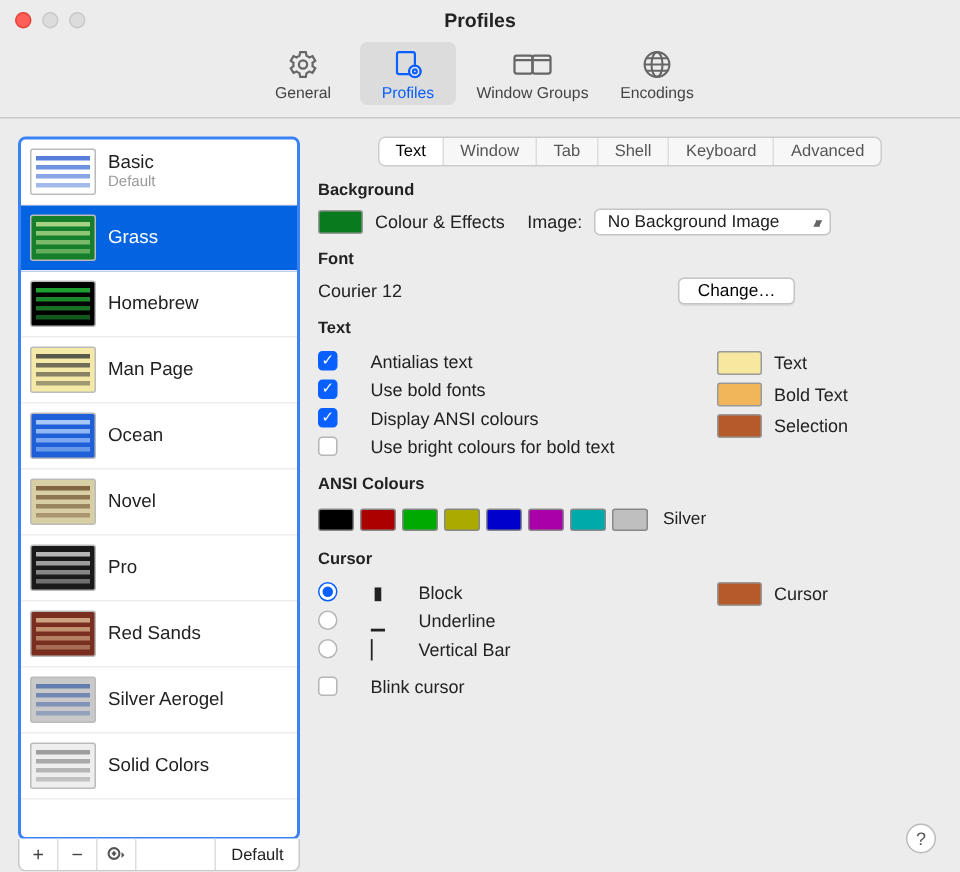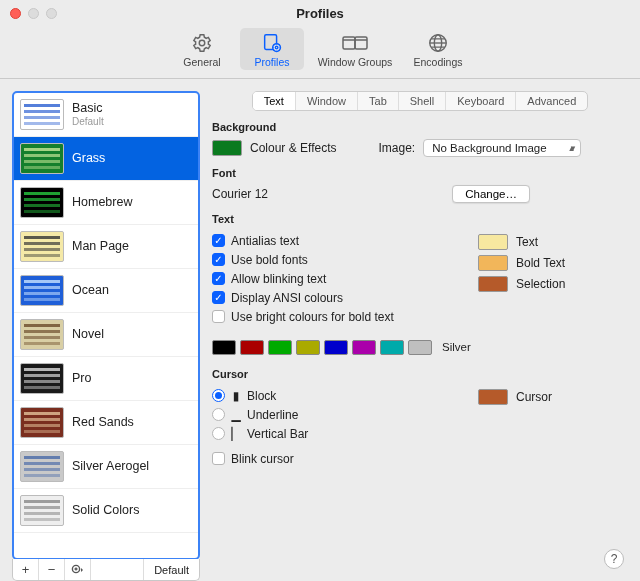--- a/index.html
+++ b/index.html
@@ -49,21 +49,21 @@
 
 .section { margin-bottom: 10px; }
 .section h4 { font-size: 11px; font-weight: 700; margin-bottom: 6px; }
 
 .row { display: flex; align-items: center; gap: 8px; }
 .swatch { width: 30px; height: 16px; border: 1px solid #999; border-radius: 2px; }
 .btn { background: #fff; border: 1px solid #c4c4c4; border-radius: 4px; padding: 2px 12px; font-size: 11.5px; box-shadow: 0 0.5px 1px rgba(0,0,0,.08); }
 .select { background: #fff; border: 1px solid #c4c4c4; border-radius: 4px; padding: 2px 8px; font-size: 11.5px; min-width: 158px; display:flex; justify-content:space-between; align-items:center; }
 .chev { font-size: 9px; color:#666; letter-spacing:-3px; }
 
-.chk { display: flex; align-items: center; gap: 6px; height: 19px; }
+.chk { display: flex; align-items: center; gap: 22px; height: 19px; }
 .chkbox { width: 13px; height: 13px; border: 1px solid #b5b5b5; border-radius: 3px; background:#fff; display:flex; align-items:center; justify-content:center; }
 .chkbox.on { background: #0a60ff; border-color:#0a60ff; }
 .chkbox.on::after { content:"✓"; color:#fff; font-size:10px; line-height:1; }
 .rad { width:13px; height:13px; border:1px solid #b5b5b5; border-radius:50%; background:#fff; display:flex; align-items:center; justify-content:center; }
 .rad.on { border-color:#0a60ff; }
 .rad.on::after { content:""; width:7px; height:7px; background:#0a60ff; border-radius:50%; }
 
 .twocol { display:flex; gap:30px; }
 .leftcol { flex:1; }
 .rightcol { width:150px; }
@@ -273,21 +273,21 @@
         <div class="seg">Shell</div>
         <div class="seg">Keyboard</div>
         <div class="seg">Advanced</div>
       </div>
 
     <div class="section">
       <h4>Background</h4>
       <div class="row">
         <div class="swatch" id="bg-swatch" style="background: rgb(10, 122, 31);"></div>
         <span style="flex-shrink:0;">Colour &amp; Effects</span>
-        <span style="margin-left:34px">Image:</span>
+        <span style="margin-left:7px">Image:</span>
         <div class="select">
           <span>No Background Image</span>
           <span class="chev">▴▾</span>
         </div>
       </div>
     </div>
 
     <div class="section">
       <h4>Font</h4>
       <div class="row">
@@ -304,24 +304,20 @@
             <div class="chk">
               <div class="chkbox on"></div>
               <span>Antialias text</span>
             </div>
             <div class="chk">
               <div class="chkbox on"></div>
               <span>Use bold fonts</span>
             </div>
             <div class="chk">
               <div class="chkbox on"></div>
-              <span>Allow blinking text</span>
-            </div>
-            <div class="chk">
-              <div class="chkbox on"></div>
               <span>Display ANSI colours</span>
             </div>
             <div class="chk">
               <div class="chkbox"></div>
               <span>Use bright colours for bold text</span>
             </div>
           </div>
         <div class="rightcol" id="text-swatches">
             <div class="swrow">
               <div class="swatch" style="background: rgb(247, 232, 160);"></div>
@@ -333,20 +329,21 @@
             </div>
             <div class="swrow">
               <div class="swatch" style="background: rgb(181, 90, 42);"></div>
               <span>Selection</span>
             </div>
           </div>
       </div>
     </div>
 
     <div class="section">
+      <h4>ANSI Colours</h4>
       <div id="ansi-normal" class="ansi-row">
           <div class="ansi-sw" style="background: rgb(0, 0, 0);"></div>
           <div class="ansi-sw" style="background: rgb(170, 0, 0);"></div>
           <div class="ansi-sw" style="background: rgb(0, 170, 0);"></div>
           <div class="ansi-sw" style="background: rgb(170, 170, 0);"></div>
           <div class="ansi-sw" style="background: rgb(0, 0, 204);"></div>
           <div class="ansi-sw" style="background: rgb(170, 0, 170);"></div>
           <div class="ansi-sw" style="background: rgb(0, 170, 170);"></div>
           <div class="ansi-sw" style="background: rgb(191, 191, 191);"></div>
           <span class="ansi-lbl">Silver</span>

